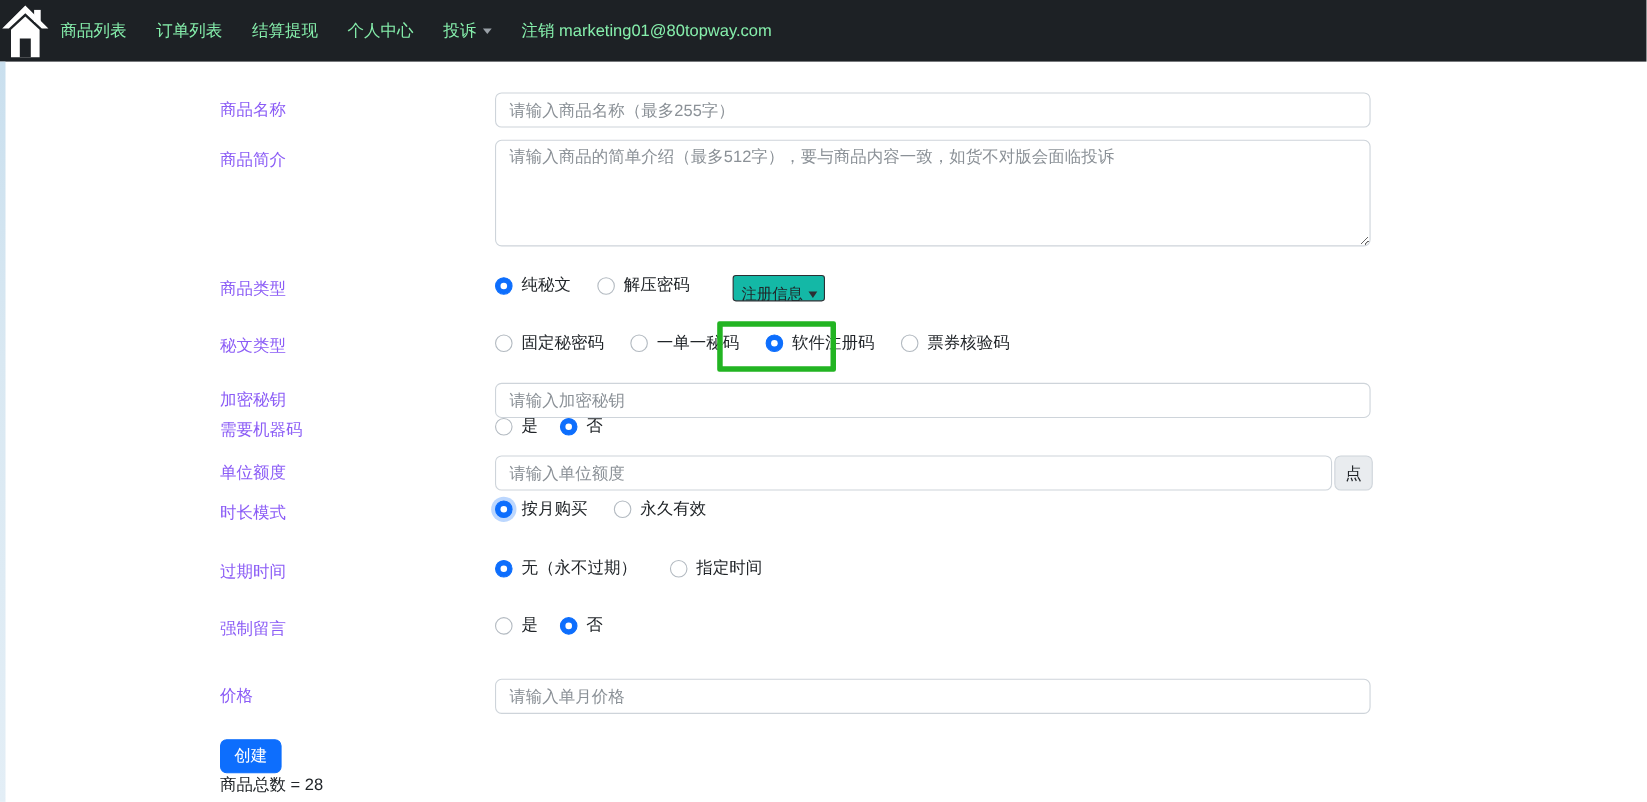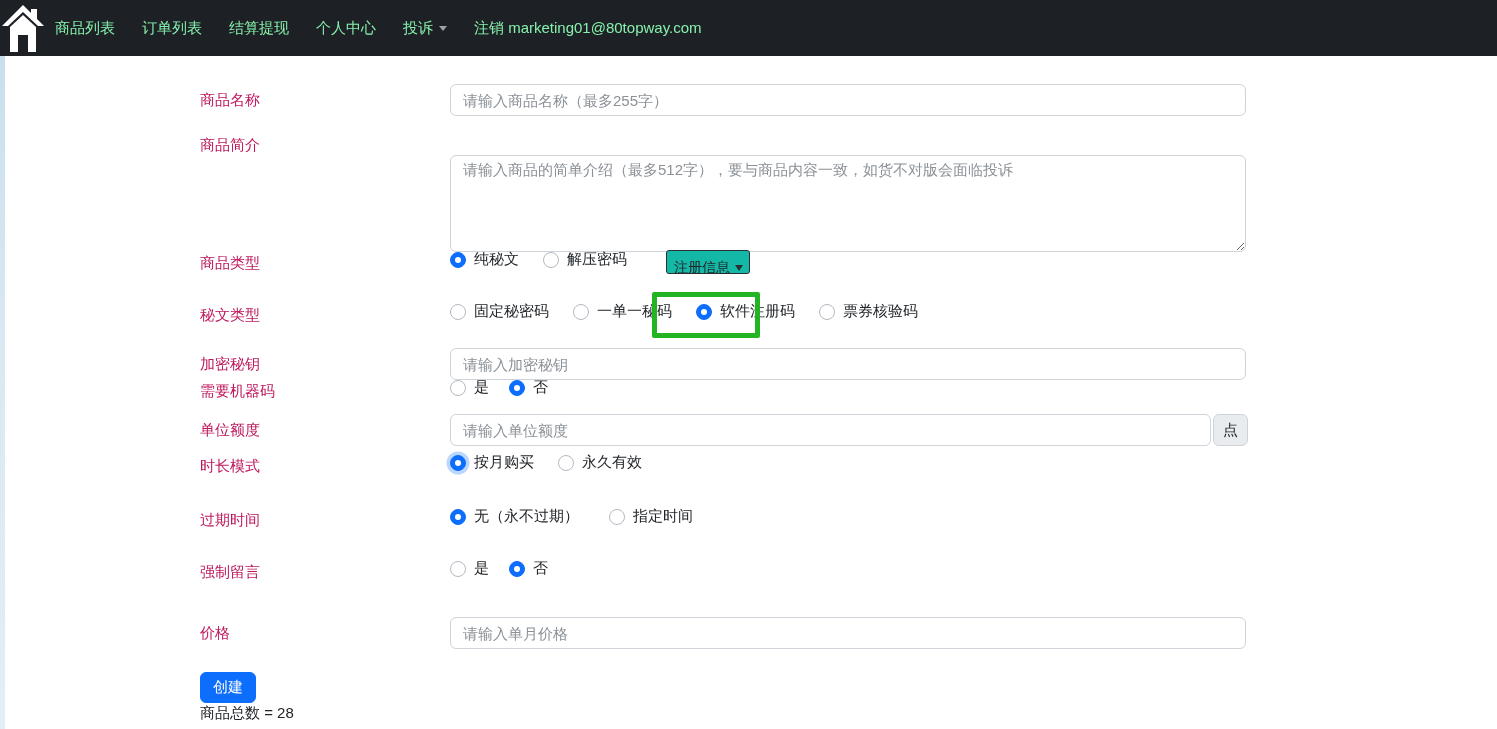--- a/index.html
+++ b/index.html
@@ -30,38 +30,38 @@
   
   .left-strip {
     position:absolute; left:0; top:56px; width:5px; height:673px;
     background:linear-gradient(180deg,#c9dfee 0%, #d9e8f2 40%, #e3eef6 100%);
   }
 
   
   .row { position:absolute; left:0; width:100%; }
   .row-label {
     position:absolute; left:200px; top:50%; transform:translateY(-50%);
-    font-size:15px; color:#be185d; white-space:nowrap;
+    font-size:15px; color:#8b5cf6; white-space:nowrap;
   }
   .row-controls {
     position:absolute; left:450px; top:0; height:100%;
     display:flex; align-items:flex-start;
   }
   .row-intro .row-label { top:9px; transform:none; }
 
   .text-input {
     width:796px; height:32px; border:1px solid #ced4da; border-radius:6px;
     padding:0 12px; font-size:15px; color:#212529; outline:none;
     font-family:inherit; background:#fff;
   }
   .text-input::placeholder, .text-area::placeholder { color:#8b9197; opacity:1; }
   .text-area {
     width:796px; height:97px; border:1px solid #ced4da; border-radius:6px;
     padding:5px 12px; font-size:15px; color:#212529; outline:none;
-    font-family:inherit; resize:vertical; background:#fff;margin-top:28px;
+    font-family:inherit; resize:vertical; background:#fff;
   }
   .quota-input { width:761px; }
   .addon {
     height:32px; min-width:35px; margin-left:2px; padding:0 8px;
     background:#e9ecef; border:1px solid #ced4da; border-radius:6px;
     display:flex; align-items:center; justify-content:center;
     font-size:15px; color:#212529;
   }
 
   

